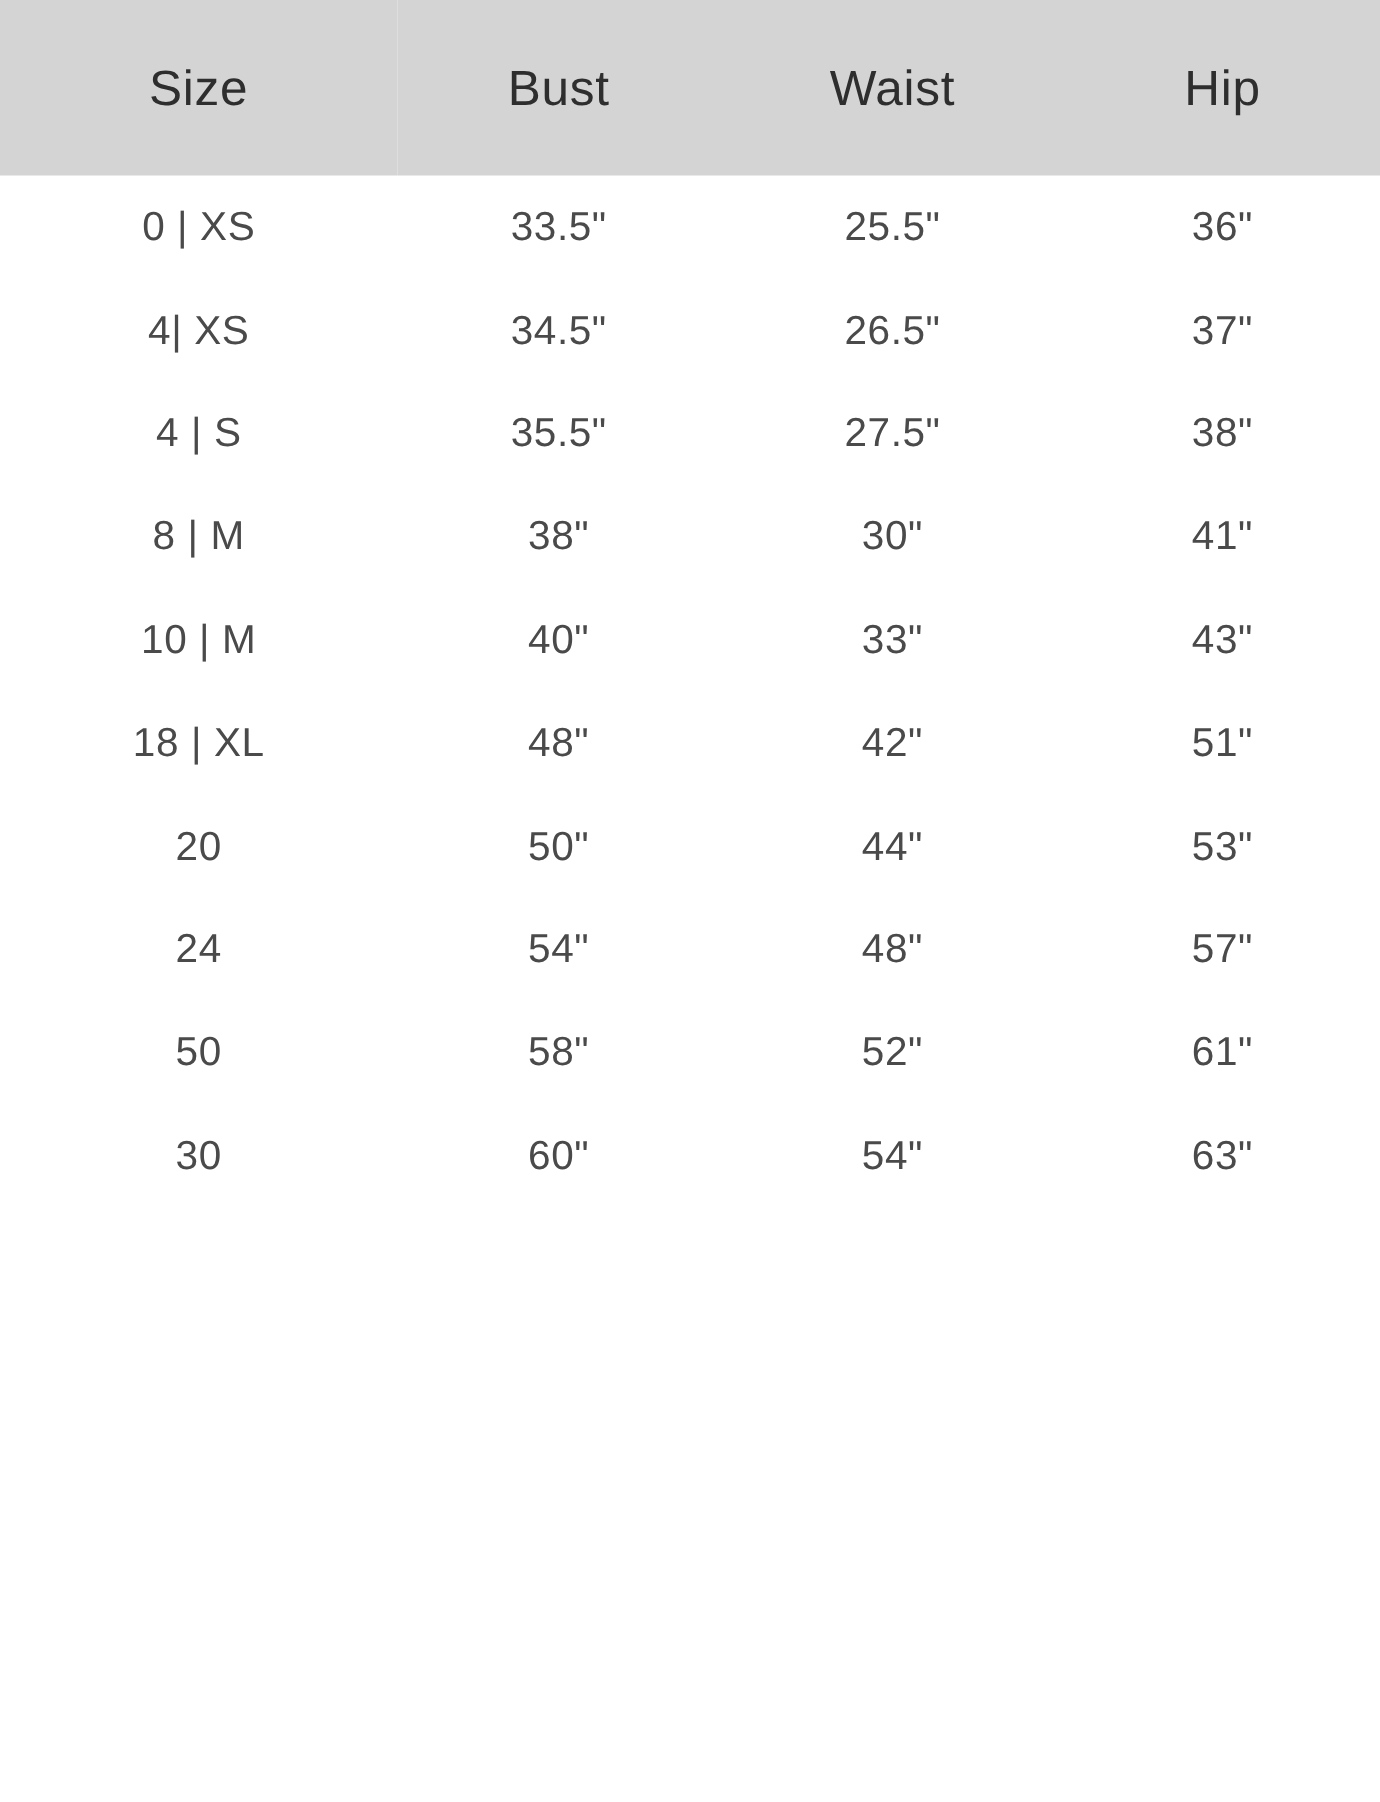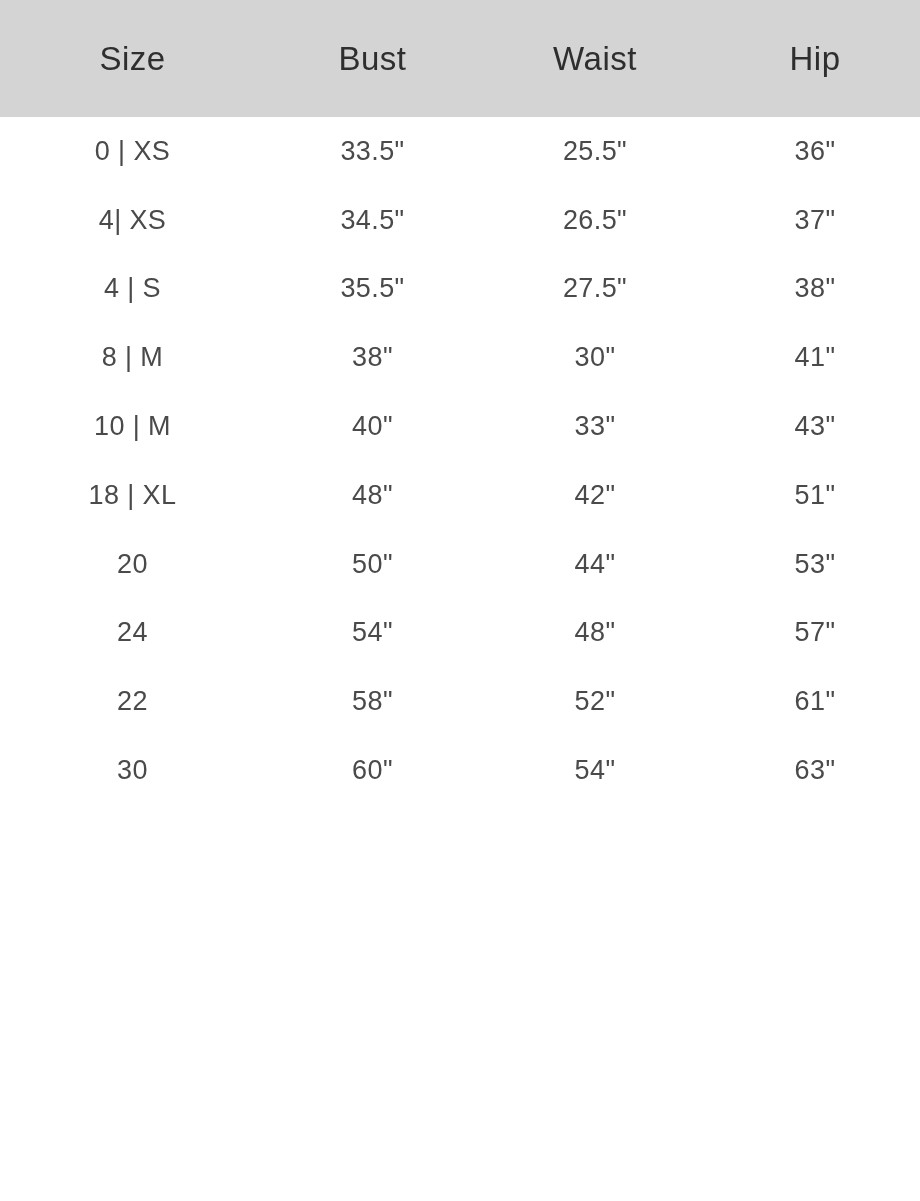--- a/index.html
+++ b/index.html
@@ -106,21 +106,21 @@
       <td>44"</td>
       <td>53"</td>
     </tr>
     <tr>
       <td>24</td>
       <td>54"</td>
       <td>48"</td>
       <td>57"</td>
     </tr>
     <tr>
-      <td>22</td>
+      <td>50</td>
       <td>58"</td>
       <td>52"</td>
       <td>61"</td>
     </tr>
     <tr>
       <td>30</td>
       <td>60"</td>
       <td>54"</td>
       <td>63"</td>
     </tr>

